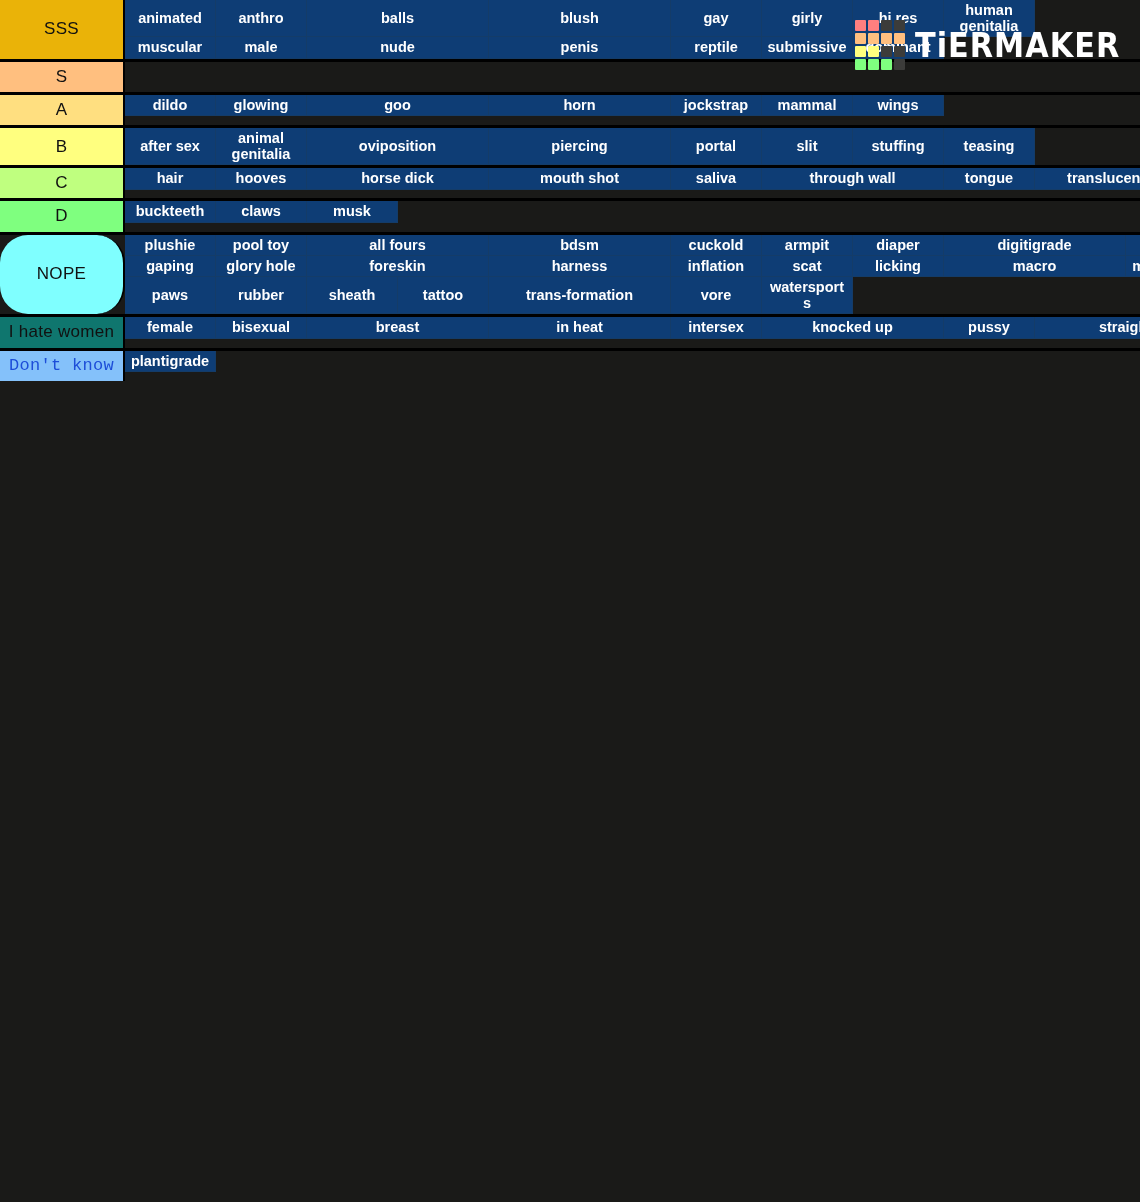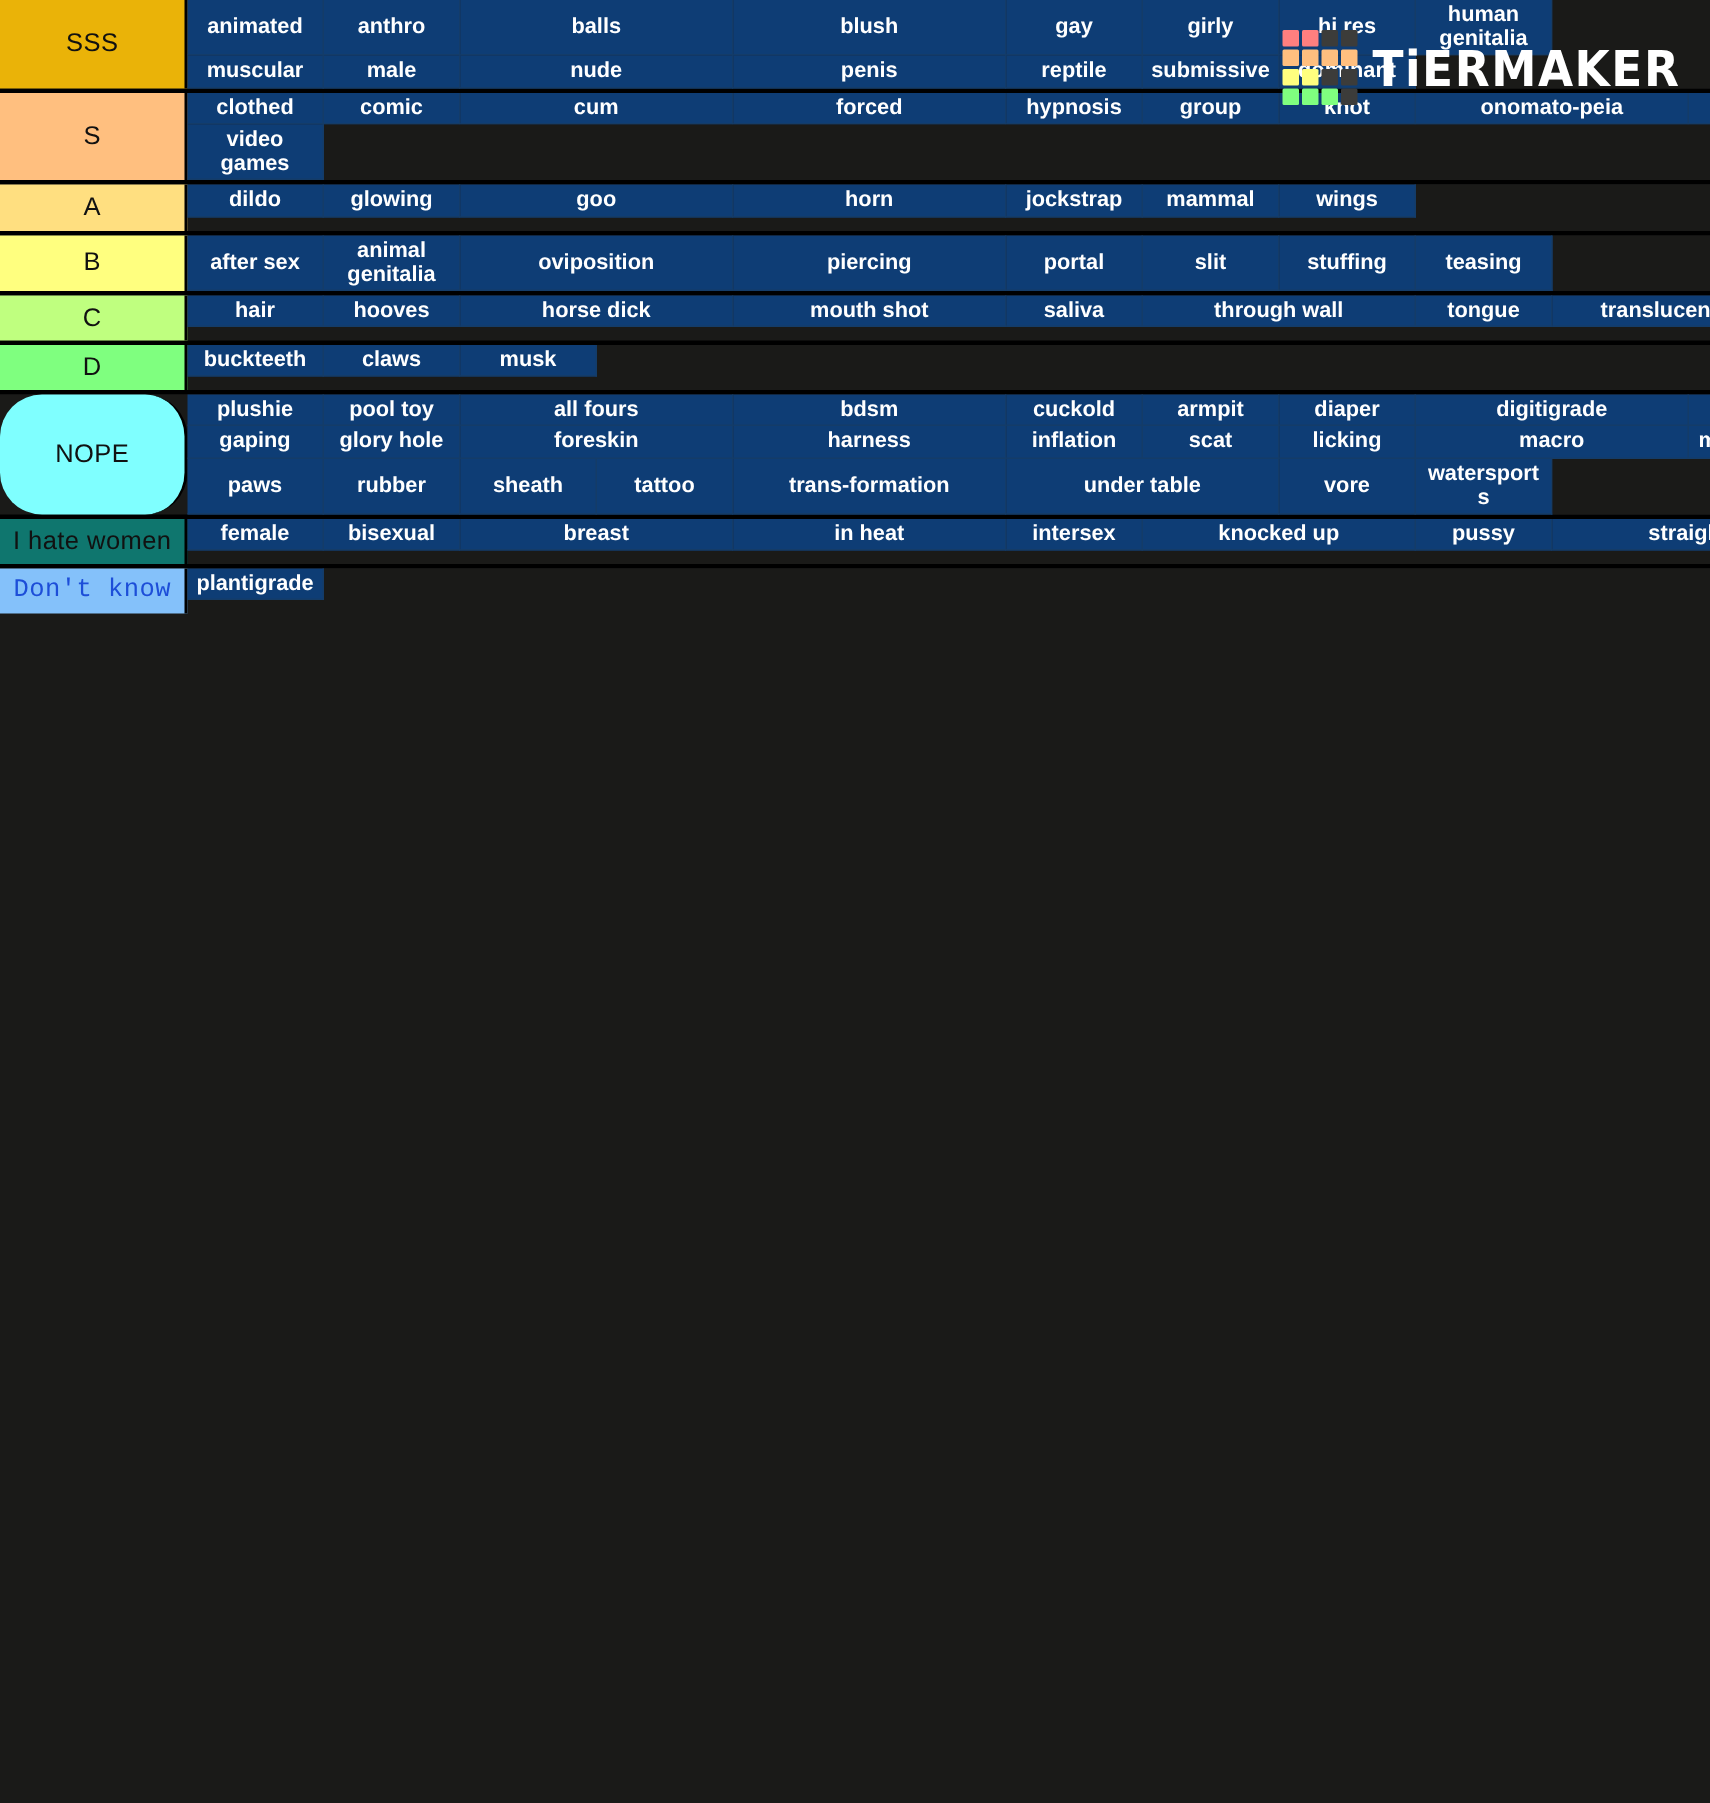--- a/index.html
+++ b/index.html
@@ -127,37 +127,20 @@
             <div class="cell w2">penis</div>
             <div class="cell w1">reptile</div>
             <div class="cell w1">submissive</div>
             <div class="cell w1">dominant</div>
             <div class="spacer"></div>
           </div>
         </div>
       </div>
       <div class="tier-row">
         <div class="tier-label" style="background: rgb(255, 191, 127); color: rgb(17, 17, 17);">S</div>
-        <div class="tier-body">
-          <div class="tier-line">
-            <div class="cell w1">clothed</div>
-            <div class="cell w1">comic</div>
-            <div class="cell w2">cum</div>
-            <div class="cell w2">forced</div>
-            <div class="cell w1">hypnosis</div>
-            <div class="cell w1">group</div>
-            <div class="cell w1">knot</div>
-            <div class="cell w2">onomato-peia</div>
-            <div class="cell w1">oral</div>
-          </div>
-          <div class="tier-line">
-            <div class="cell w1">video games</div>
-            <div class="spacer"></div>
-          </div>
-        </div>
       </div>
       <div class="tier-row">
         <div class="tier-label" style="background: rgb(255, 223, 128); color: rgb(17, 17, 17);">A</div>
         <div class="tier-body">
           <div class="tier-line">
             <div class="cell w1">dildo</div>
             <div class="cell w1">glowing</div>
             <div class="cell w2">goo</div>
             <div class="cell w2">horn</div>
             <div class="cell w1">jockstrap</div>
@@ -232,21 +215,20 @@
             <div class="cell w1">licking</div>
             <div class="cell w2">macro</div>
             <div class="cell w1">medial ring</div>
           </div>
           <div class="tier-line">
             <div class="cell w1">paws</div>
             <div class="cell w1">rubber</div>
             <div class="cell w1">sheath</div>
             <div class="cell w1">tattoo</div>
             <div class="cell w2">trans-formation</div>
-            <div class="cell w2">under table</div>
             <div class="cell w1">vore</div>
             <div class="cell w1">watersports</div>
             <div class="spacer"></div>
           </div>
         </div>
       </div>
       <div class="tier-row">
         <div class="tier-label" style="background: #0f766e; color: rgb(17, 17, 17);">I hate women</div>
         <div class="tier-body">
           <div class="tier-line">

